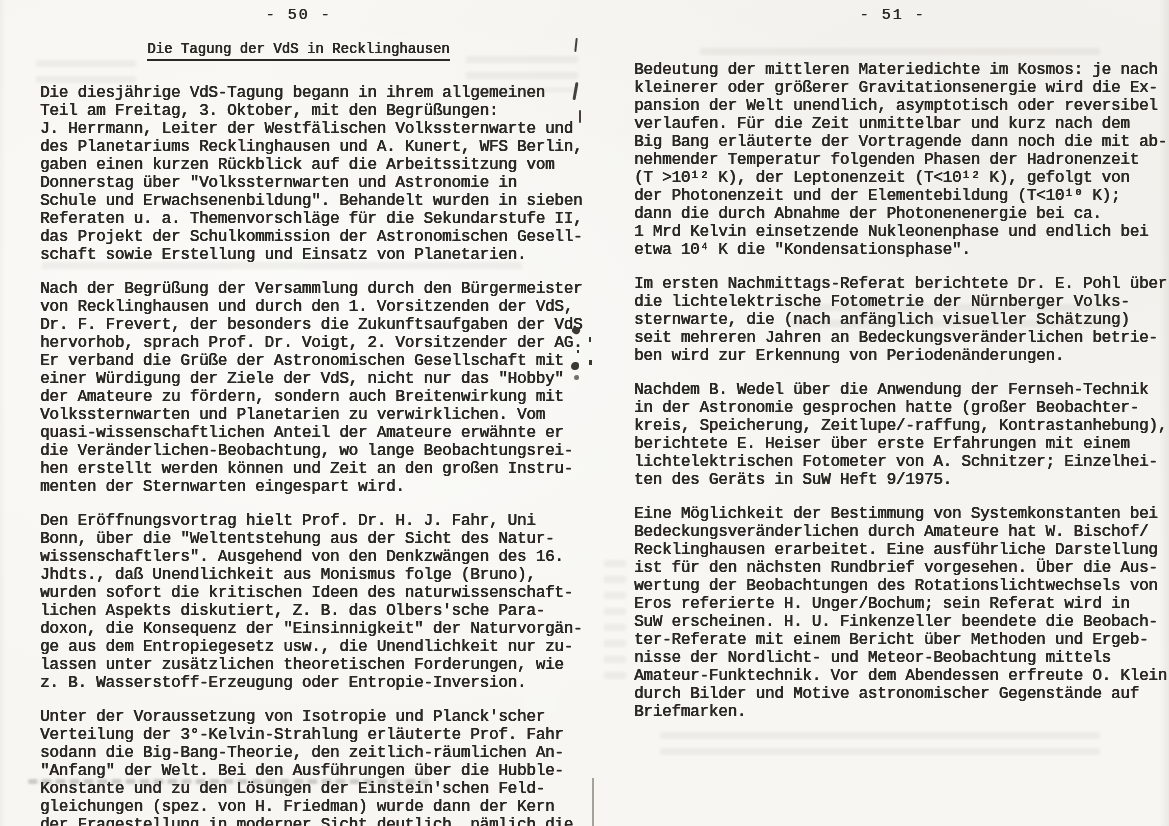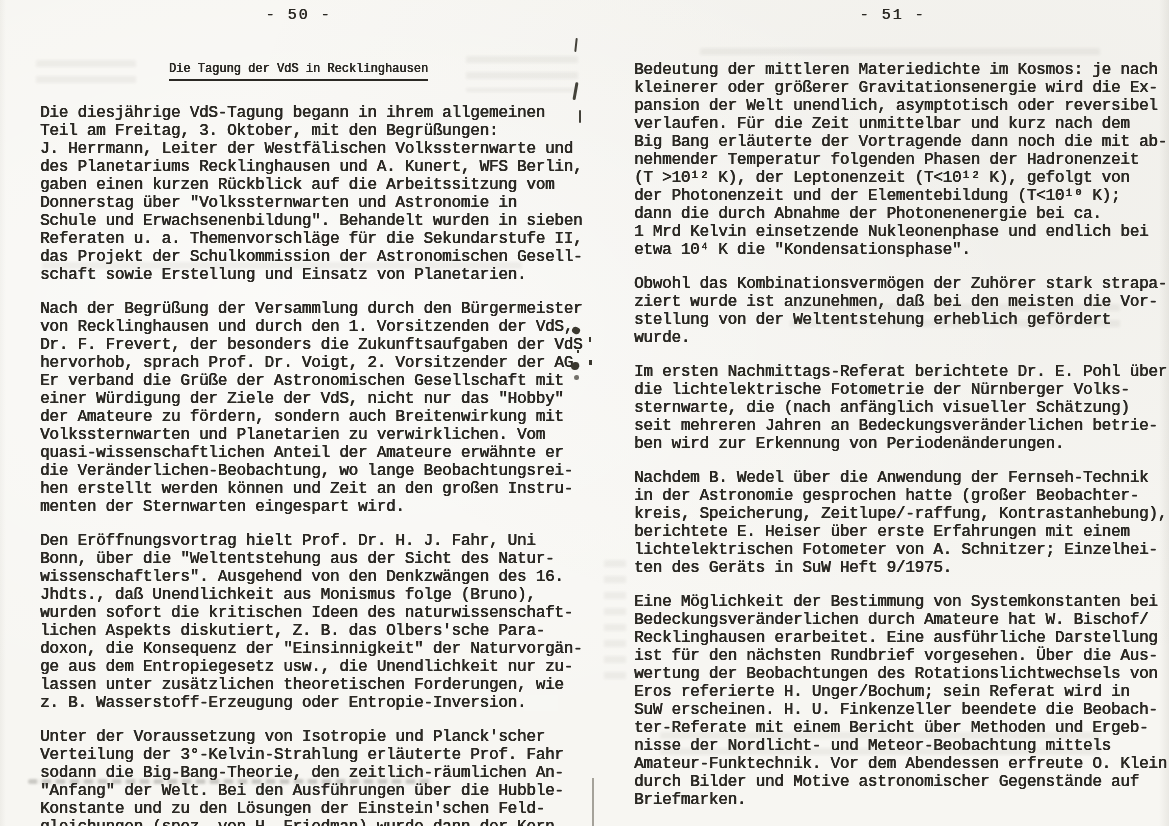--- a/index.html
+++ b/index.html
@@ -24,22 +24,22 @@
   }
   .page{position:absolute;top:8px;width:517px;}
   .page-left{left:40px;}
   .page-right{left:634px;}
   .page-number{
     width:max-content;margin:0 auto;
     font-size:15px;line-height:16.2px;letter-spacing:2px;
     text-shadow:.4px 0 0 currentColor;
   }
   .title{
-    width:max-content;margin:37px auto 0;
-    font-size:12px;font-weight:normal;line-height:16.2px;
+    width:max-content;margin:17px auto 0;
+    font-size:14px;font-weight:normal;line-height:16.2px;
     border-bottom:2px solid currentColor;padding-bottom:2px;
     text-shadow:.4px 0 0 currentColor, 0 .3px 0 currentColor;
   }
   .page-left .para:first-of-type{margin-top:23px;}
   .page-right .para:first-of-type{margin-top:37px;}
   .para{
     white-space:pre;
     font-size:16px;line-height:18px;letter-spacing:-0.25px;
     margin:0 0 16px 0;
     text-shadow:.4px 0 0 currentColor, 0 .3px 0 currentColor;
@@ -121,24 +121,20 @@
 kleinerer oder größerer Gravitationsenergie wird die Ex-
 pansion der Welt unendlich, asymptotisch oder reversibel
 verlaufen. Für die Zeit unmittelbar und kurz nach dem
 Big Bang erläuterte der Vortragende dann noch die mit ab-
 nehmender Temperatur folgenden Phasen der Hadronenzeit
 (T &gt;10¹² K), der Leptonenzeit (T&lt;10¹² K), gefolgt von
 der Photonenzeit und der Elementebildung (T&lt;10¹⁰ K);
 dann die durch Abnahme der Photonenenergie bei ca.
 1 Mrd Kelvin einsetzende Nukleonenphase und endlich bei
 etwa 10⁴ K die "Kondensationsphase".</p>
-    <p class="para">Obwohl das Kombinationsvermögen der Zuhörer stark strapa-
-ziert wurde ist anzunehmen, daß bei den meisten die Vor-
-stellung von der Weltentstehung erheblich gefördert
-wurde.</p>
     <p class="para">Im ersten Nachmittags-Referat berichtete Dr. E. Pohl über
 die lichtelektrische Fotometrie der Nürnberger Volks-
 sternwarte, die (nach anfänglich visueller Schätzung)
 seit mehreren Jahren an Bedeckungsveränderlichen betrie-
 ben wird zur Erkennung von Periodenänderungen.</p>
     <p class="para">Nachdem B. Wedel über die Anwendung der Fernseh-Technik
 in der Astronomie gesprochen hatte (großer Beobachter-
 kreis, Speicherung, Zeitlupe/-raffung, Kontrastanhebung),
 berichtete E. Heiser über erste Erfahrungen mit einem
 lichtelektrischen Fotometer von A. Schnitzer; Einzelhei-

